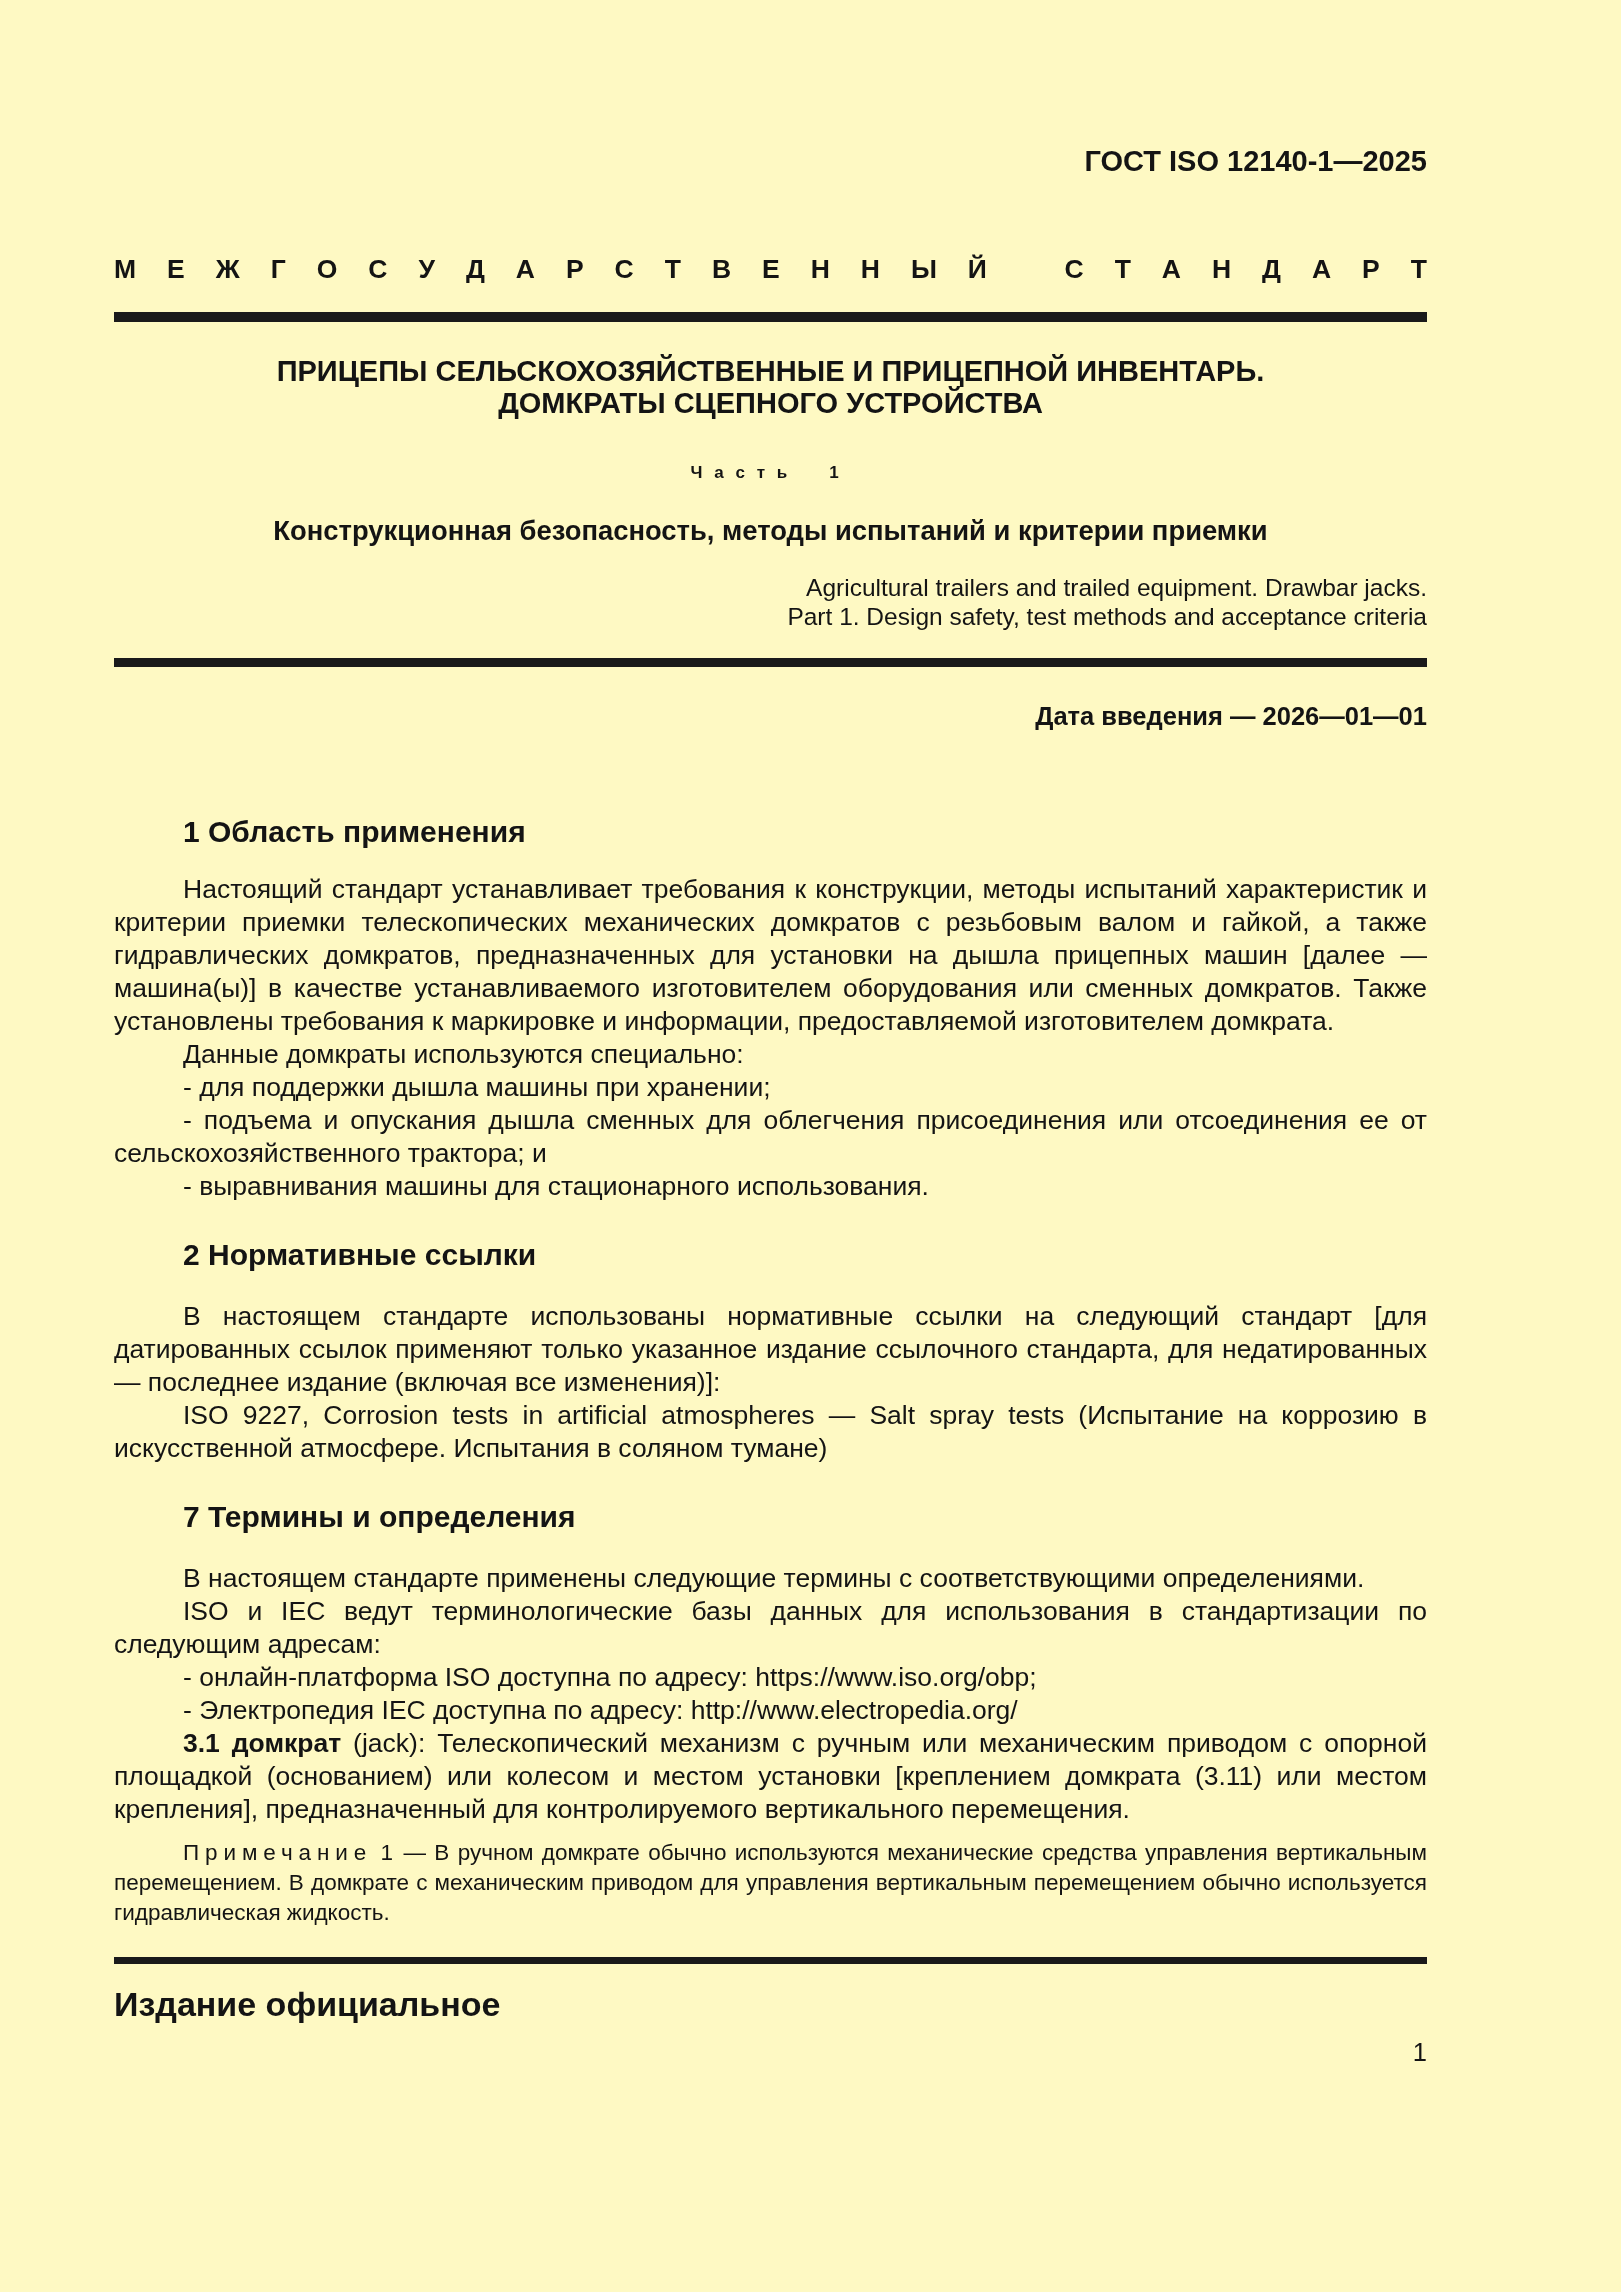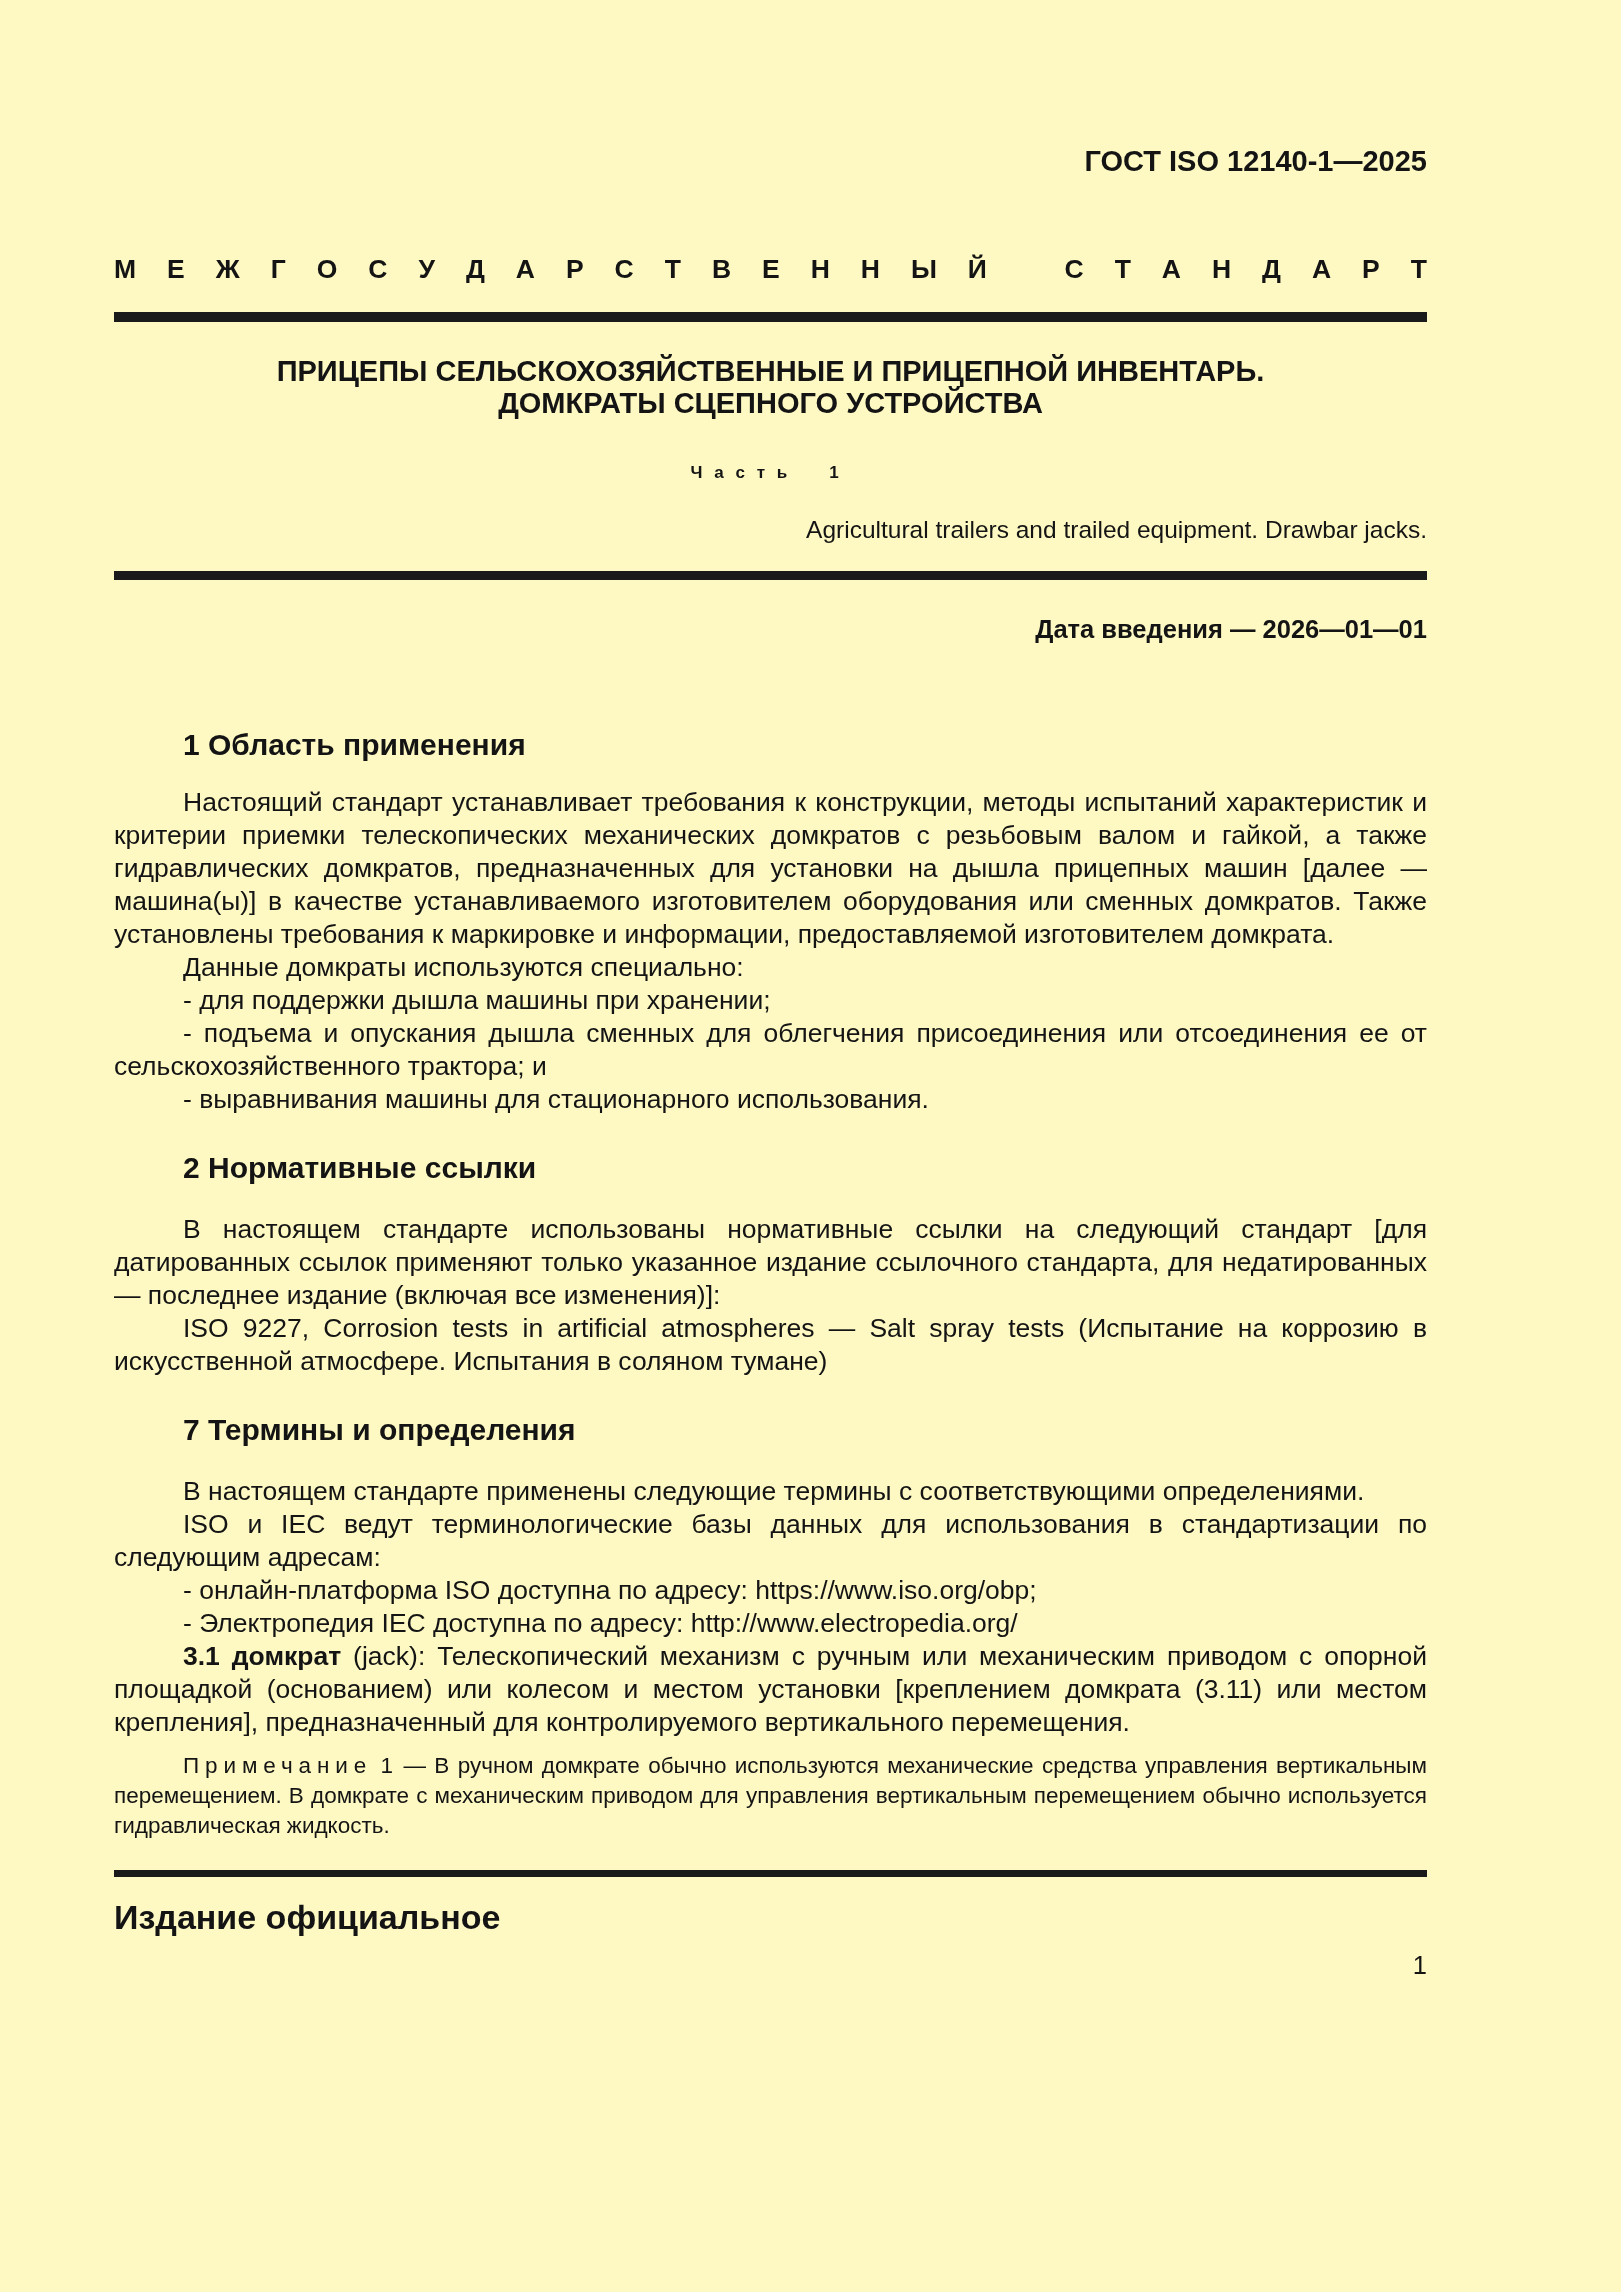--- a/index.html
+++ b/index.html
@@ -149,23 +149,25 @@
 
     <div class="rule rule-a"></div>
 
     <div class="title-ru">
       <div>ПРИЦЕПЫ СЕЛЬСКОХОЗЯЙСТВЕННЫЕ И ПРИЦЕПНОЙ ИНВЕНТАРЬ.</div>
       <div>ДОМКРАТЫ СЦЕПНОГО УСТРОЙСТВА</div>
     </div>
 
     <div class="part-label">Часть 1</div>
 
+    <div class="subtitle-ru">Конструкционная безопасность, методы испытаний и критерии приемки</div>
 
     <div class="title-en">
       <div>Agricultural trailers and trailed equipment. Drawbar jacks.</div>
+      <div>Part 1. Design safety, test methods and acceptance criteria</div>
     </div>
 
     <div class="rule rule-b"></div>
 
     <div class="effective-date">Дата введения — 2026—01—01</div>
 
     <div>
       <div class="sec-heading first">1 Область применения</div>
       <p class="para">Настоящий стандарт устанавливает требования к конструкции, методы испытаний характеристик и критерии приемки телескопических механических домкратов с резьбовым валом и гайкой, а также гидравлических домкратов, предназначенных для установки на дышла прицепных машин [далее — машина(ы)] в качестве устанавливаемого изготовителем оборудования или сменных домкратов. Также установлены требования к маркировке и информации, предоставляемой изготовителем домкрата.</p>
       <p class="para">Данные домкраты используются специально:</p>

